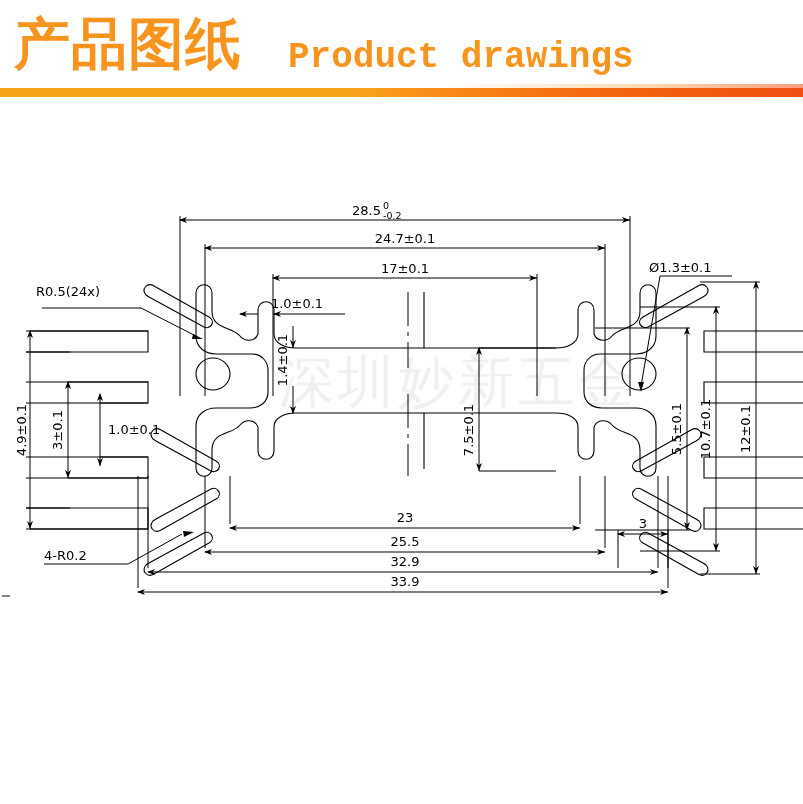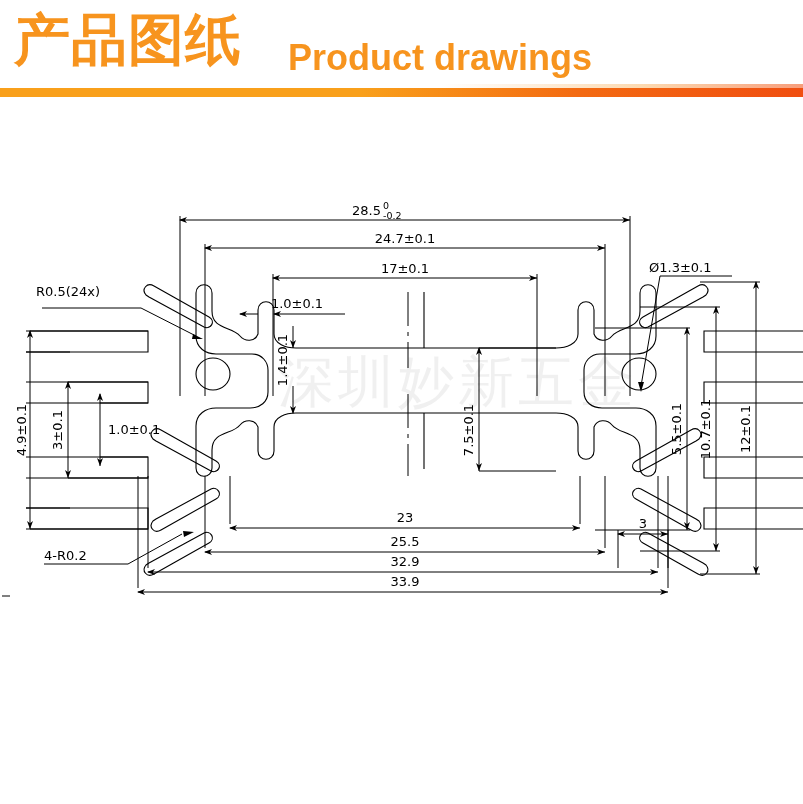--- a/index.html
+++ b/index.html
@@ -2,27 +2,27 @@
 <html><head>
 <meta charset="utf-8">
 <style>
   html,body{margin:0;padding:0;background:#ffffff;}
   body{width:803px;height:804px;font-family:"Liberation Sans",sans-serif;position:relative;overflow:hidden;}
 
   
   #banner{position:absolute;left:0;top:0;width:803px;height:96px;}
   #banner-cn{
     position:absolute;left:14px;top:16px;
-    font-family:Liberation Mono, monospace;
+    font-family:Liberation Serif, serif;
     font-size:56px;font-weight:bold;color:#F7941E;
     letter-spacing:1px;line-height:1;white-space:nowrap;
   }
   #banner-en{
     position:absolute;left:288px;top:40px;
-    font-family:Liberation Sans, sans-serif;
+    font-family:Liberation Mono, monospace;
     font-size:36px;font-weight:bold;color:#F7941E;
     line-height:1;white-space:nowrap;
   }
   #banner-rule{
     position:absolute;left:0;top:88px;width:803px;height:9px;
     background:linear-gradient(90deg,#F9A01B 0%,#F9A01B 45%,#F36A12 72%,#F04E10 100%);
   }
   #banner-rule-fade{
     position:absolute;left:0;top:84px;width:803px;height:5px;
     background:linear-gradient(90deg,rgba(255,255,255,1) 0%,rgba(255,255,255,1) 55%,rgba(247,148,30,.35) 80%,rgba(240,78,16,.55) 100%);

